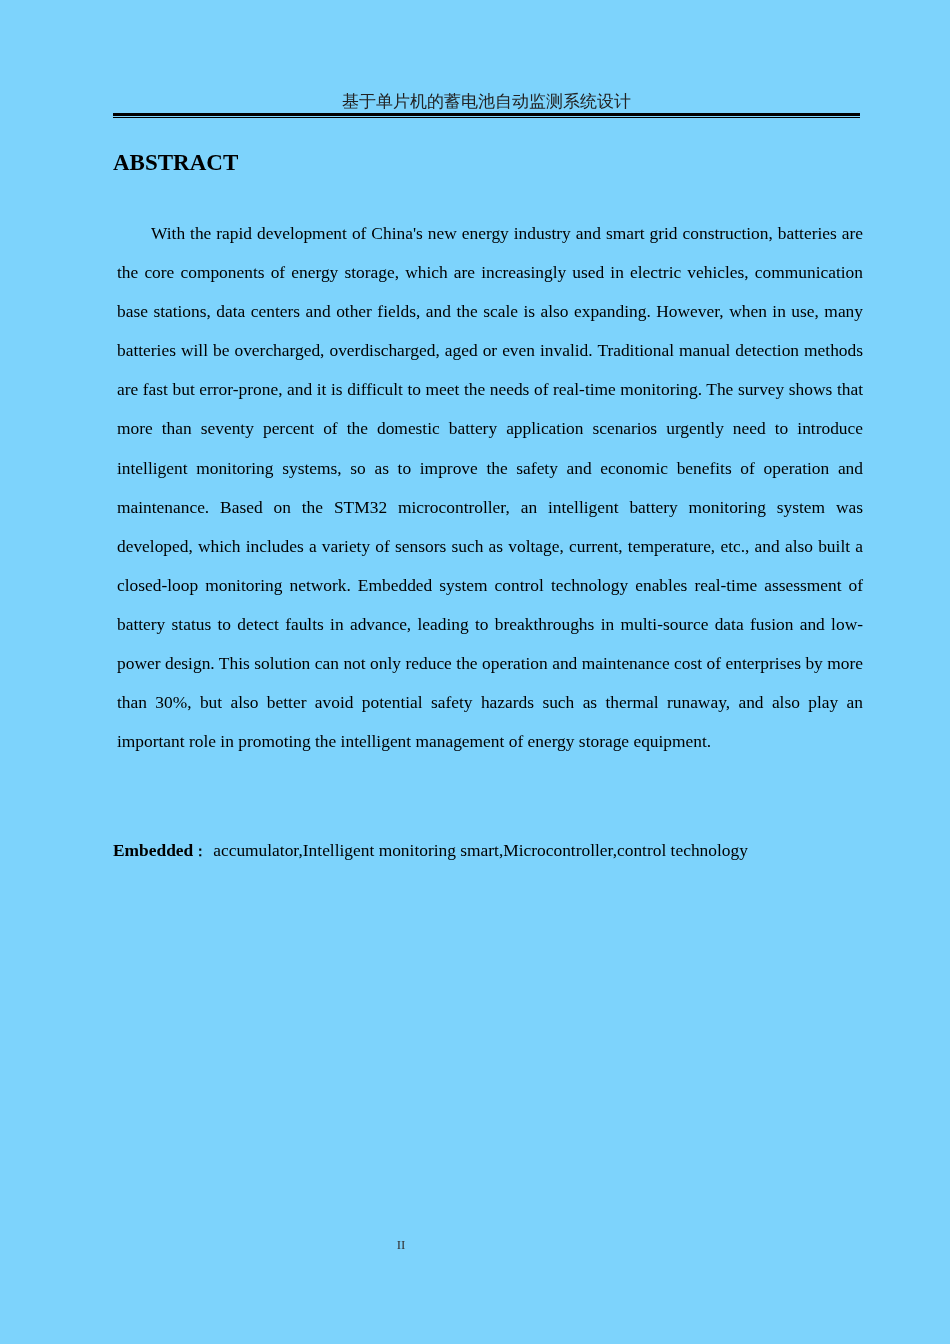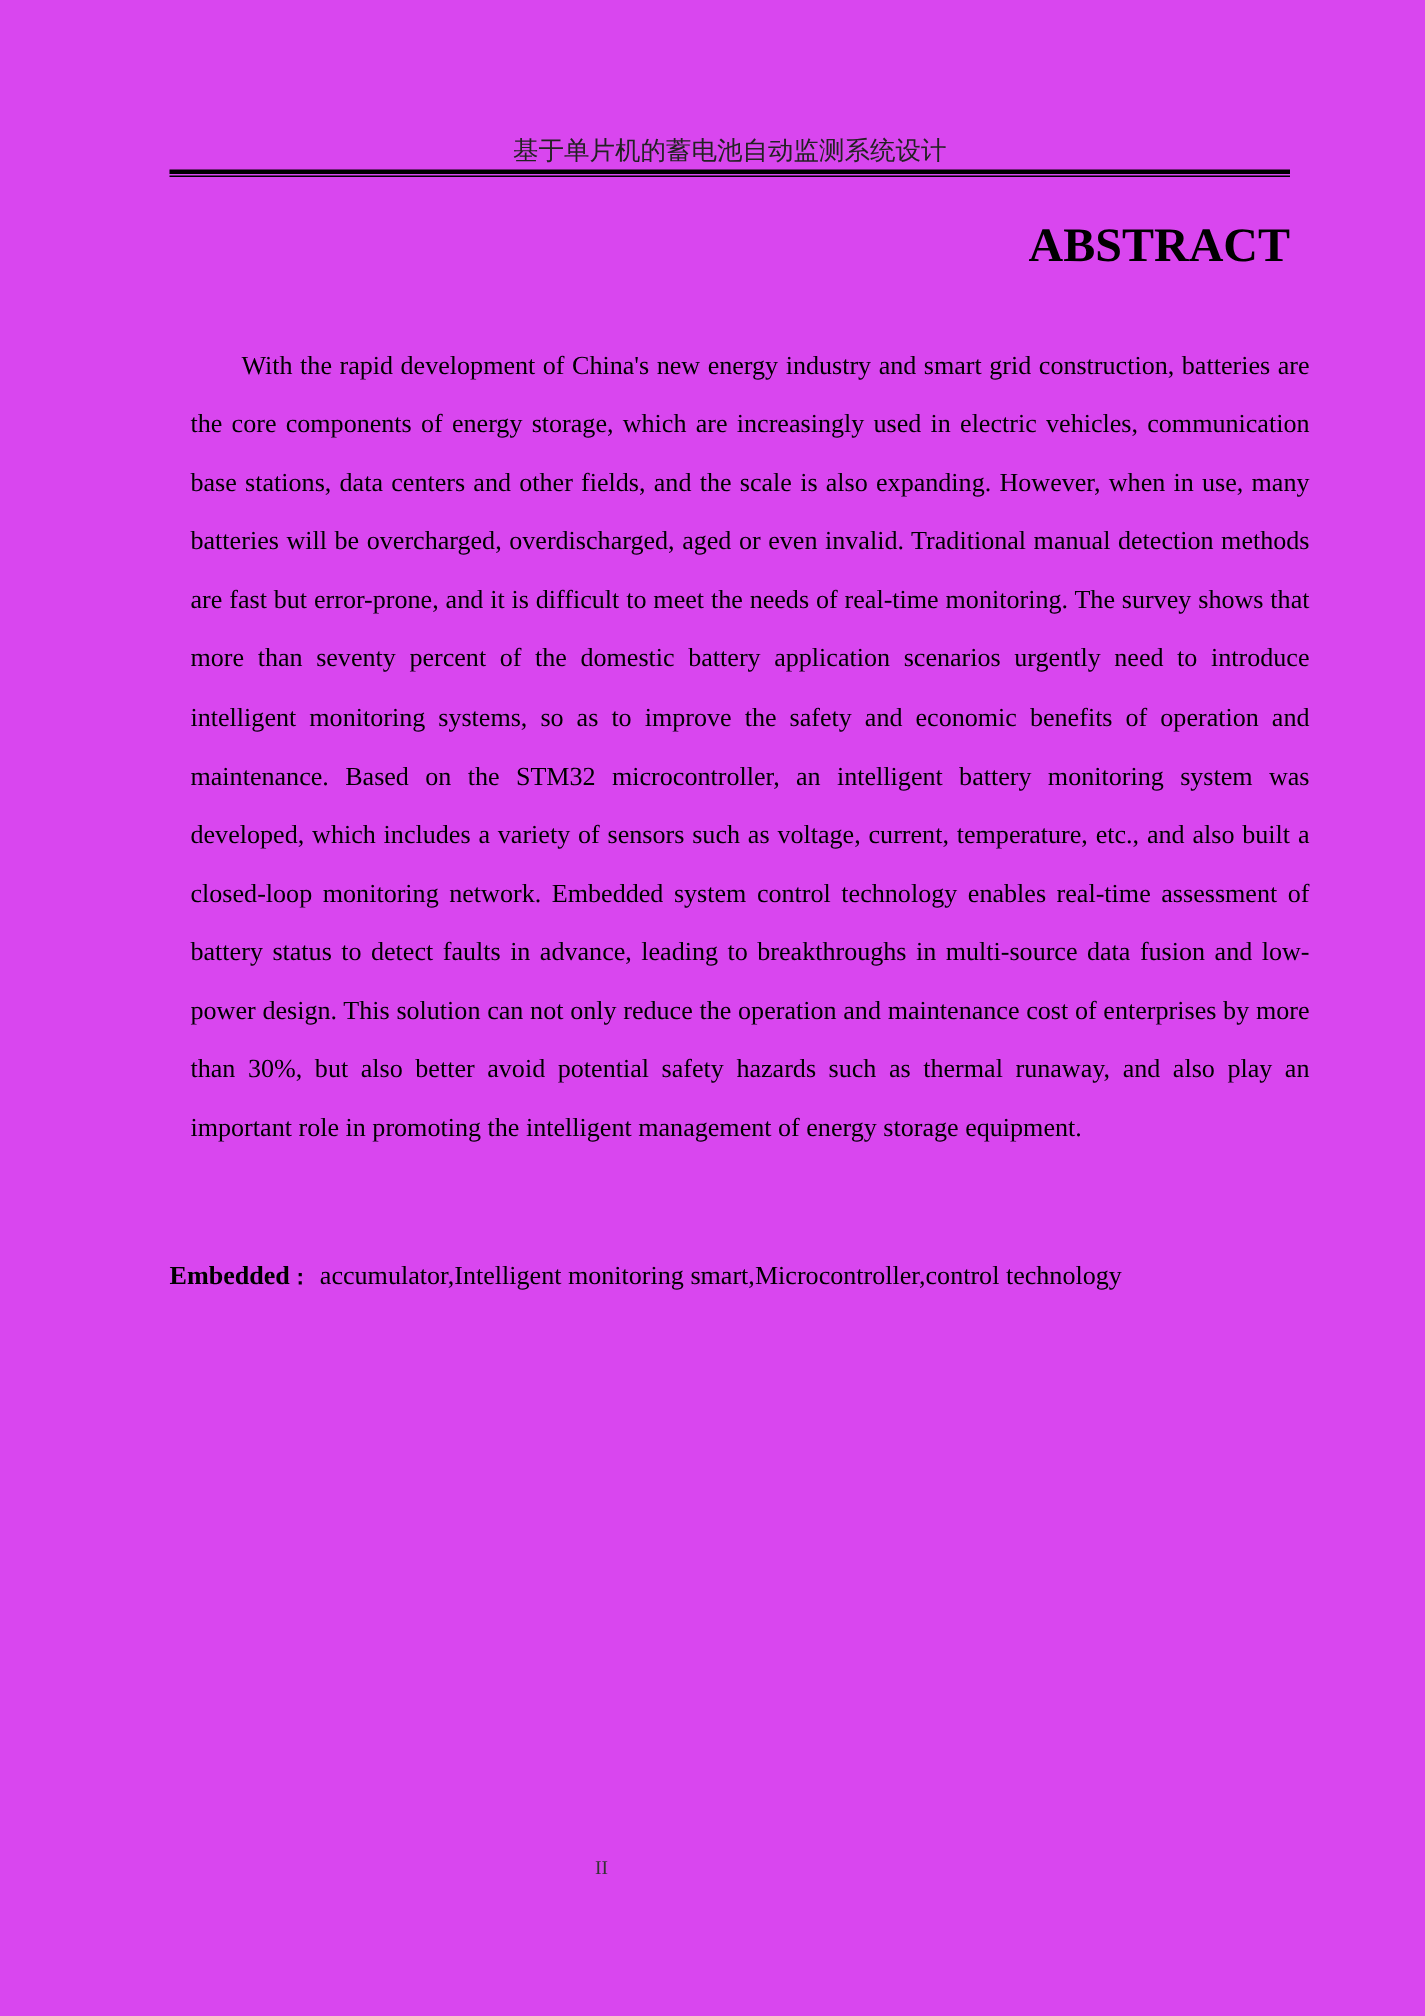--- a/index.html
+++ b/index.html
@@ -12,21 +12,21 @@
       height: 1344px;
       position: relative;
       overflow: hidden;
       font-family: "Liberation Serif", "DejaVu Serif", serif;
       color: #000;
     }
     .page {
       position: absolute;
       left: 0; top: 0;
       width: 950px; height: 1344px;
-      background: #d946ef;
+      background: #7dd3fc;
     }
     .running-header {
       position: absolute;
       left: 113px;
       width: 747px;
       top: 90px;
       text-align: center;
       font-size: 17px;
       line-height: 22px;
       font-family: "DejaVu Sans", sans-serif;
@@ -43,35 +43,35 @@
       position: absolute; left: 0; right: 0; top: 0; height: 3px; background: #000;
     }
     .header-rule .thin {
       position: absolute; left: 0; right: 0; top: 4px; height: 1px; background: #000;
     }
     .title {
       position: absolute;
       left: 113px;
       width: 747px;
       top: 148px;
-      text-align: right;
+      text-align: left;
       font-weight: bold;
-      font-size: 32px;
+      font-size: 23px;
       line-height: 30px;
     }
     .abstract-body {
       position: absolute;
       left: 113px;
       width: 746px;
       top: 210px;
       font-size: 17.4px;
       line-height: 39.1px;
       text-align: justify;
       text-indent: 34px;
-      margin: 14px;
+      margin: 4px;
     }
     .keywords {
       position: absolute;
       left: 113px;
       width: 746px;
       top: 836px;
       font-size: 17.4px;
       line-height: 28px;
       white-space: nowrap;
     }

